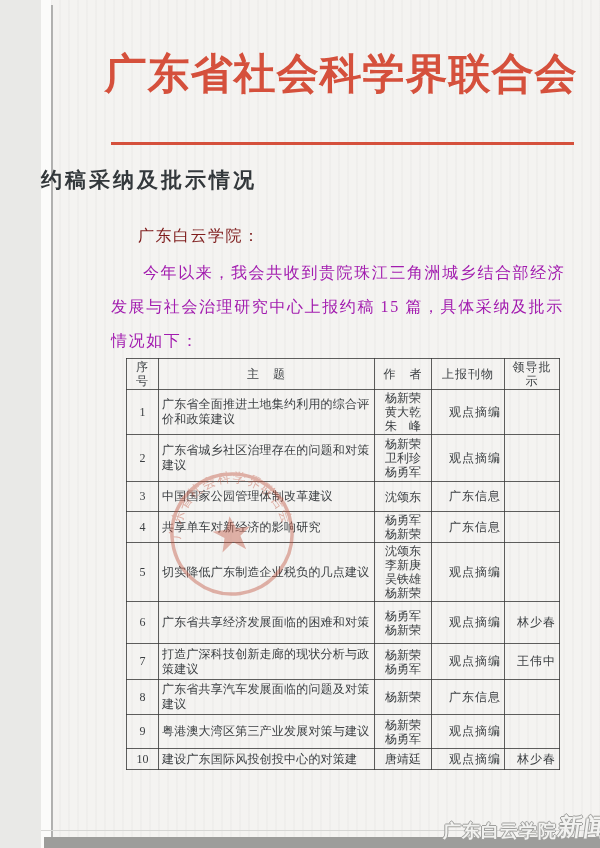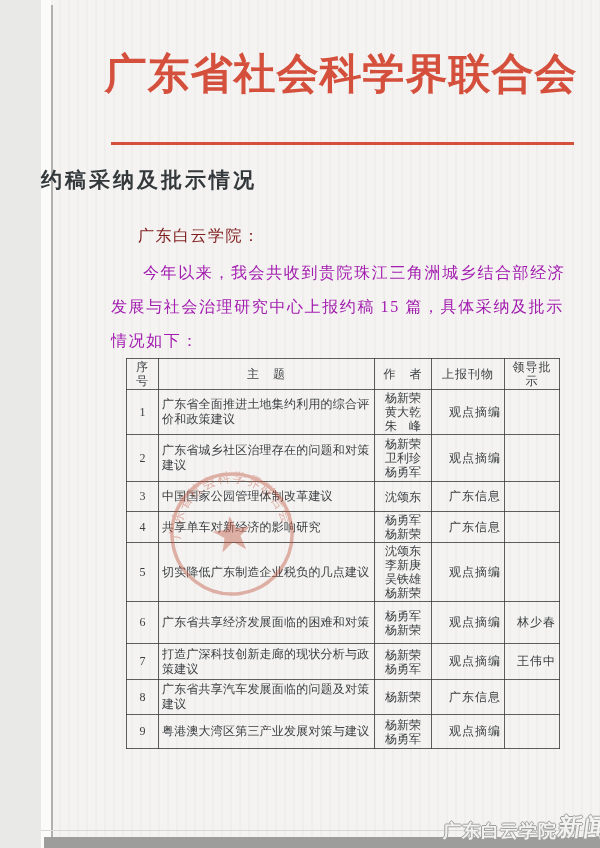--- a/index.html
+++ b/index.html
@@ -146,20 +146,27 @@
       <td class="appr"></td>
     </tr>
     <tr style="height:34px">
       <td class="no">9</td>
       <td class="title">粤港澳大湾区第三产业发展对策与建议</td>
       <td class="auth">杨新荣
 杨勇军</td>
       <td class="pub">观点摘编</td>
       <td class="appr"></td>
     </tr>
+    <tr style="height:21px">
+      <td class="no">10</td>
+      <td class="title">建设广东国际风投创投中心的对策建</td>
+      <td class="auth">唐靖廷</td>
+      <td class="pub">观点摘编</td>
+      <td class="appr">林少春</td>
+    </tr>
   </tbody>
     </table>
 
   <svg class="seal" viewBox="0 0 136 136">
     <circle cx="68" cy="68" r="60" fill="none" stroke="#c1543f" stroke-width="3.5"></circle>
     <polygon points="68,50 73,63 87,63 76,71 80,85 68,76 56,85 60,71 49,63 63,63" fill="#c1543f"></polygon>
     <path id="sealArc" d="M 16 68 A 52 52 0 1 1 120 68" fill="none"></path>
     <text font-size="13.5" fill="#c1543f" font-family="Liberation Serif, serif" letter-spacing="1">
       <textPath href="#sealArc" startOffset="50%" text-anchor="middle">广东省社会科学界联合会</textPath>
     </text>

